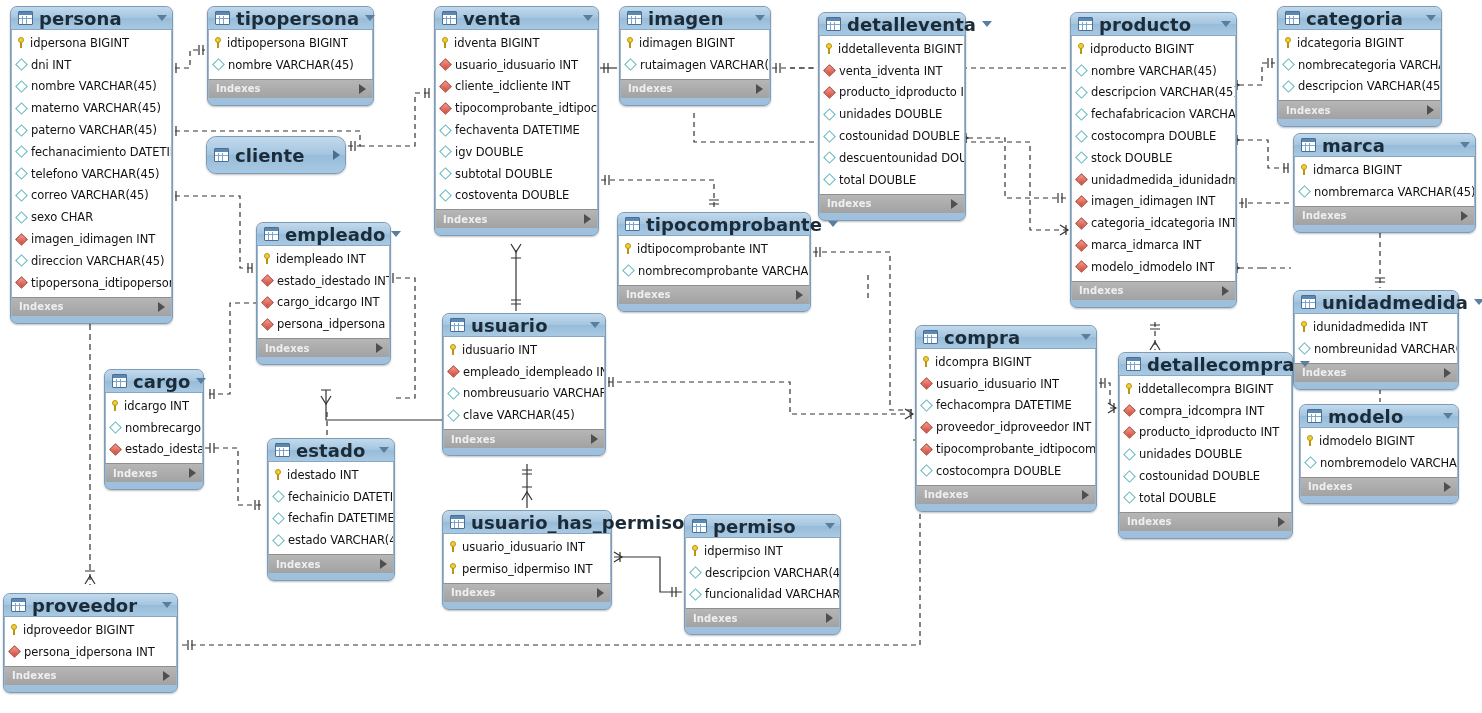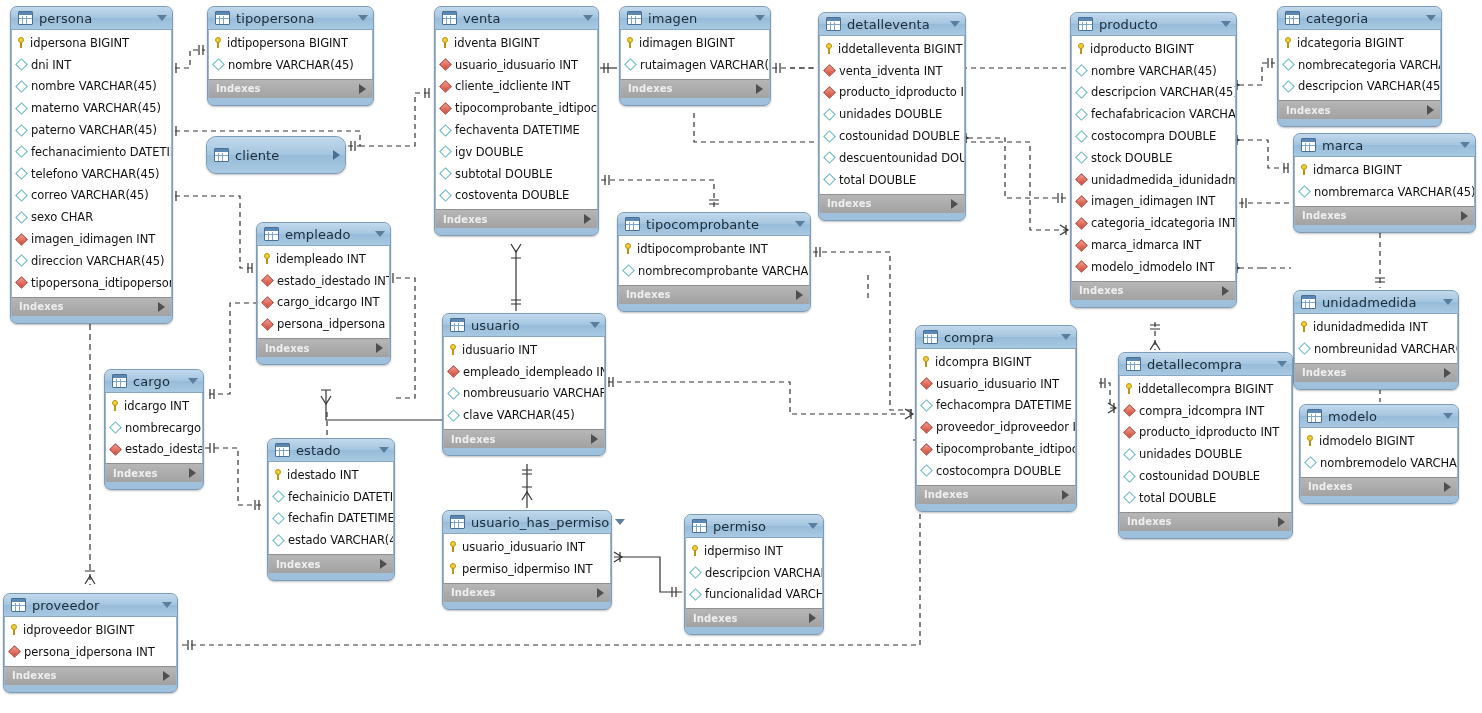--- a/index.html
+++ b/index.html
@@ -69,22 +69,22 @@
   }
   .tico::after {
     content: "";
     position: absolute; left: 0; top: 4px; right: 0; bottom: 0;
     background:
       linear-gradient(to right, transparent 3px, #7ea6cb 3px, #7ea6cb 4px, transparent 4px),
       linear-gradient(to right, transparent 7px, #7ea6cb 7px, #7ea6cb 8px, transparent 8px),
       linear-gradient(to bottom, transparent 2px, #7ea6cb 2px, #7ea6cb 3px, transparent 3px);
   }
   .tname {
-    font-size: 13px;
-    font-weight: normal;
+    font-size: 18px;
+    font-weight: bold;
     color: #1b2b38;
     white-space: nowrap;
     flex: 1 1 auto;
     letter-spacing: 0.1px;
   }
   .caret {
     width: 0; height: 0; flex: 0 0 auto;
     margin-left: 6px;
     border-left: 5px solid transparent;
     border-right: 5px solid transparent;
@@ -718,21 +718,21 @@
           <div class="col">
             <span class="cico dia plain"></span>
             <span class="ctext">clave VARCHAR(45)</span>
           </div>
         </div>
         <div class="idx">
           <span class="ilabel">Indexes</span>
           <span class="itri"></span>
         </div>
       </div>
-      <div class="tbl" style="left: 915px; top: 325px; width: 162px;">
+      <div class="tbl" style="left: 915px; top: 325px; width: 182px;">
         <div class="hdr">
           <span class="tico"></span>
           <span class="tname">compra</span>
           <span class="caret"></span>
         </div>
         <div class="cols">
           <div class="col">
             <span class="cico pk"></span>
             <span class="ctext">idcompra BIGINT</span>
           </div>
@@ -867,21 +867,21 @@
           <div class="col">
             <span class="cico pk"></span>
             <span class="ctext">permiso_idpermiso INT</span>
           </div>
         </div>
         <div class="idx">
           <span class="ilabel">Indexes</span>
           <span class="itri"></span>
         </div>
       </div>
-      <div class="tbl" style="left: 684px; top: 514px; width: 140px;">
+      <div class="tbl" style="left: 684px; top: 514px; width: 157px;">
         <div class="hdr">
           <span class="tico"></span>
           <span class="tname">permiso</span>
           <span class="caret"></span>
         </div>
         <div class="cols">
           <div class="col">
             <span class="cico pk"></span>
             <span class="ctext">idpermiso INT</span>
           </div>

